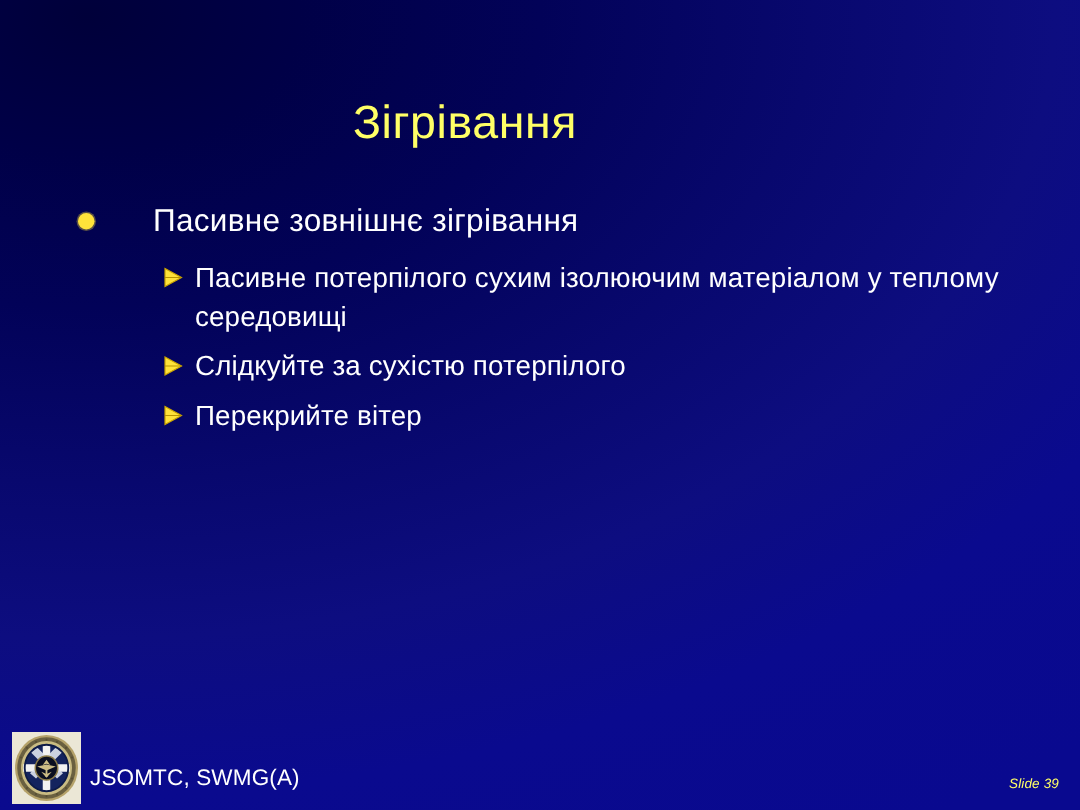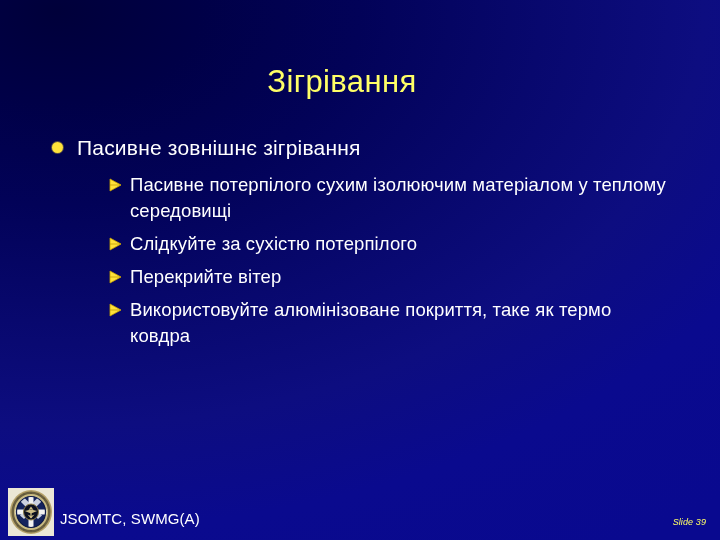--- a/index.html
+++ b/index.html
@@ -31,21 +31,20 @@
         #09098f 100%);
   }
 
   
   #title-area {
     position: absolute;
     left: 0;
     top: 44px;
     width: 620px;
     text-align: center;
-    margin-left: 32px;
   }
   #slide-title {
     display: inline-block;
     color: #ffff66;
     font-size: 31px;
     font-weight: 400;
     letter-spacing: 0.4px;
     line-height: 1.1;
     white-space: nowrap;
   }
@@ -56,20 +55,21 @@
     left: 52px;
     top: 134px;
     width: 640px;
   }
 
   .lvl1 {
     position: relative;
     display: flex;
     align-items: flex-start;
     margin: 0 0 10px 0;
+    gap: 25px;
   }
   .lvl1 .bullet-dot {
     flex: 0 0 auto;
     width: 25px;
     padding-top: 8px;
     display: flex;
     justify-content: flex-start;
   }
   .dot-shape {
     display: block;
@@ -191,30 +191,20 @@
         <span class="bullet-arrow">
           <svg width="18" height="18" viewBox="0 0 18 18" aria-hidden="true">
             <path d="M2 3 L13 9 L2 15 Z" fill="#ffe23a"></path>
             <path d="M2 3 L13 9 L2 15 Z" fill="none" stroke="#c9a400" stroke-width="0.8"></path>
             <path d="M2 9 L13 9" stroke="#b89400" stroke-width="0.7"></path>
           </svg>
         </span>
         <span class="lvl2-text">Перекрийте вітер</span>
       </li>
 
-      <li class="lvl2">
-        <span class="bullet-arrow">
-          <svg width="18" height="18" viewBox="0 0 18 18" aria-hidden="true">
-            <path d="M2 3 L13 9 L2 15 Z" fill="#ffe23a"></path>
-            <path d="M2 3 L13 9 L2 15 Z" fill="none" stroke="#c9a400" stroke-width="0.8"></path>
-            <path d="M2 9 L13 9" stroke="#b89400" stroke-width="0.7"></path>
-          </svg>
-        </span>
-        <span class="lvl2-text">Використовуйте алюмінізоване покриття, таке як термо ковдра</span>
-      </li>
 
     </ul>
   </div>
 
   <div id="footer-logo">
     <svg width="46" height="48" viewBox="0 0 46 48" aria-hidden="true">
       <rect x="0" y="0" width="46" height="48" fill="#ebe7d6"></rect>
 
       <ellipse cx="23" cy="24" rx="21" ry="22" fill="#b5a26a"></ellipse>
       <ellipse cx="23" cy="24" rx="19.5" ry="20.5" fill="#6a6040"></ellipse>

